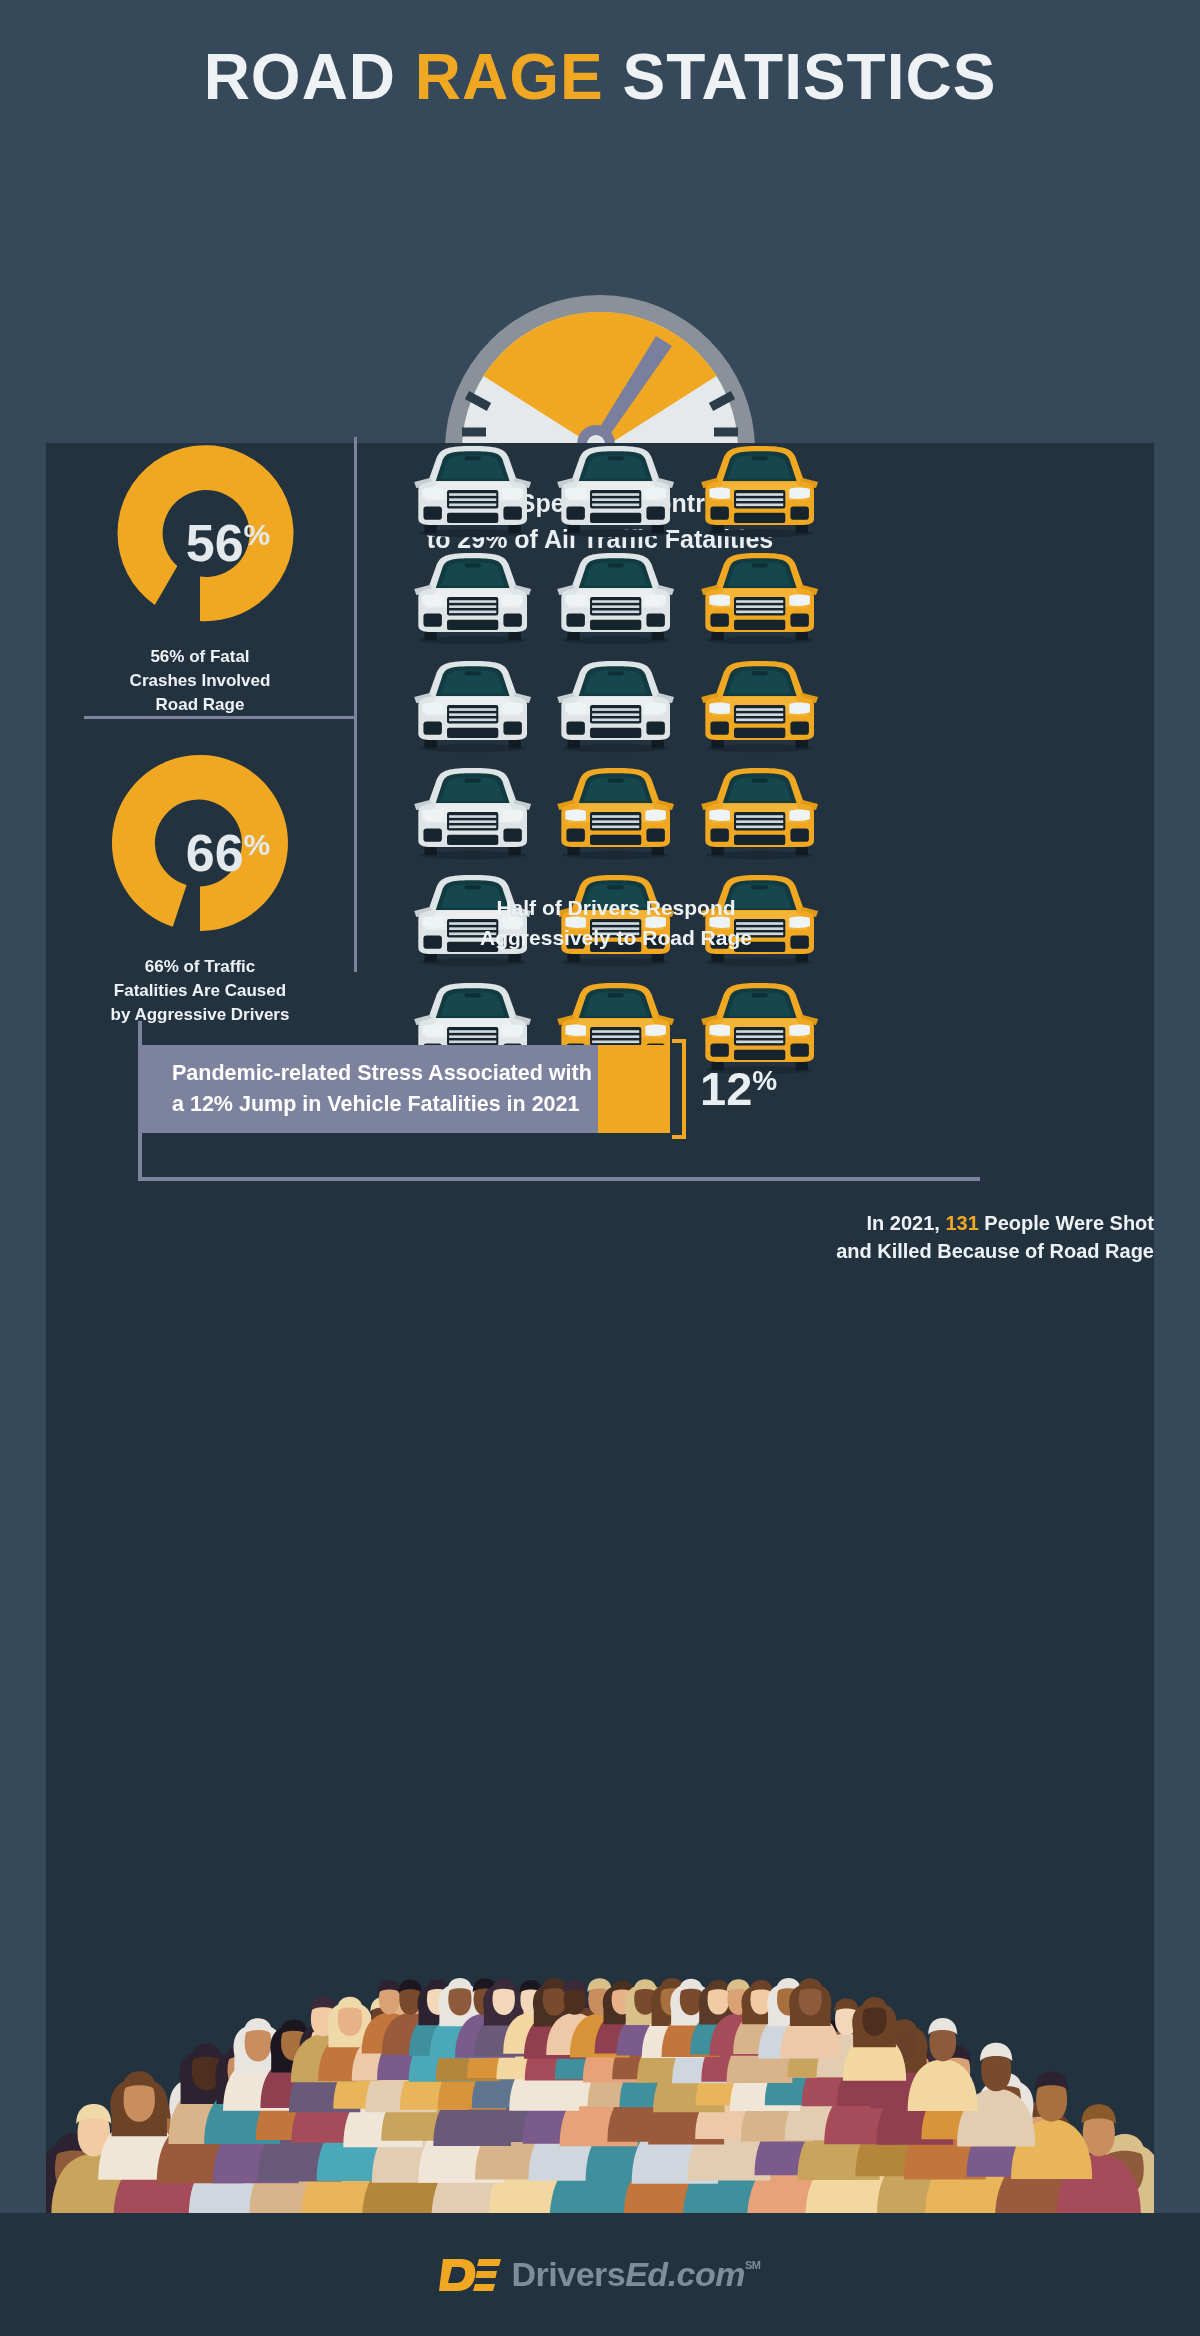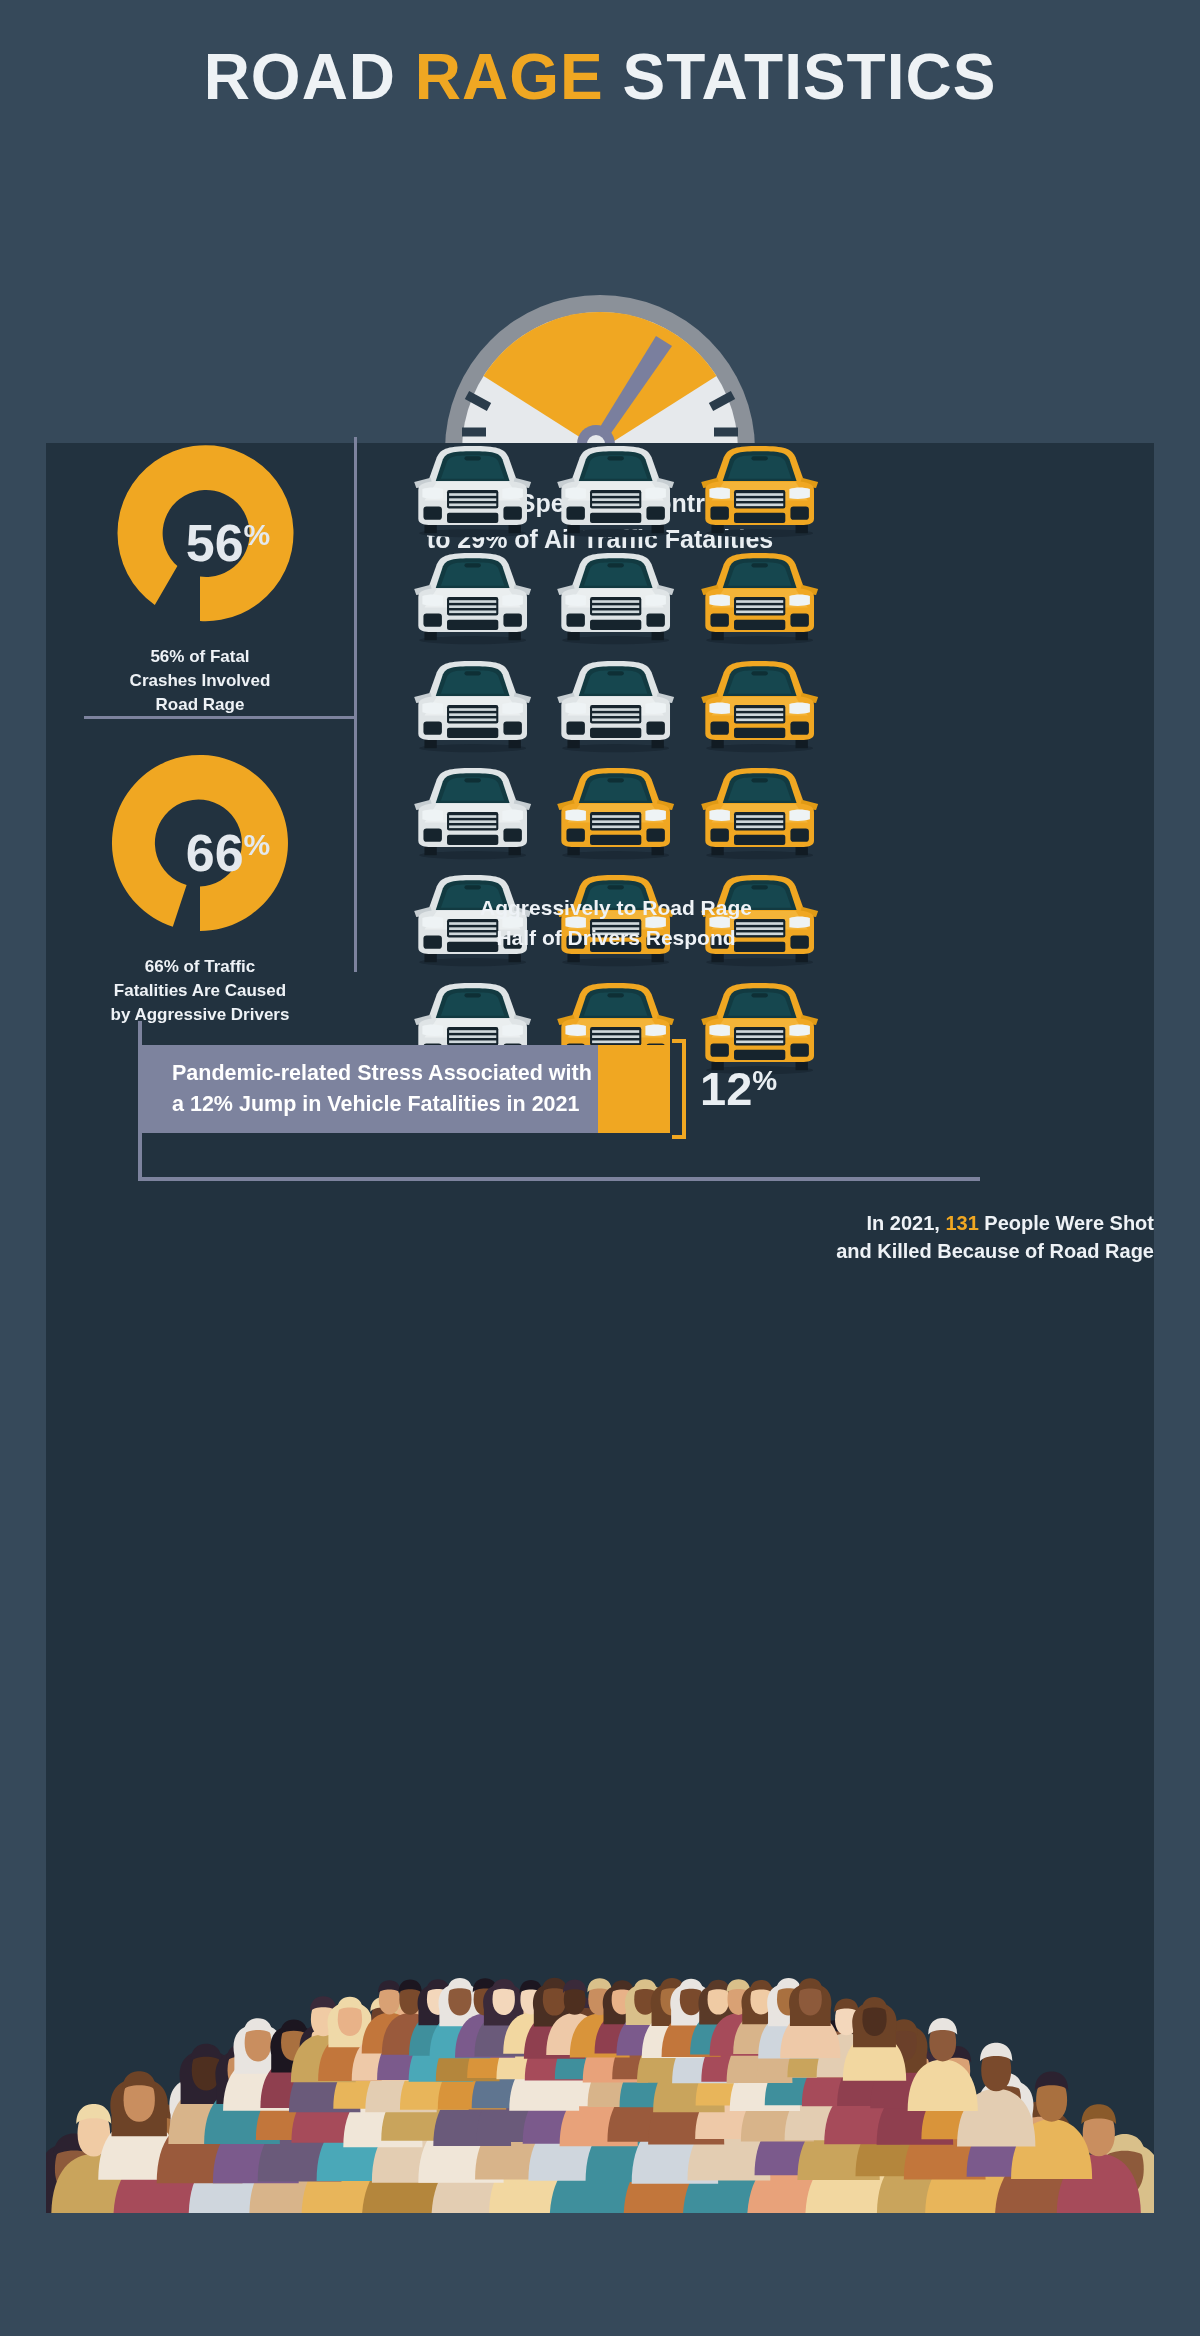--- a/index.html
+++ b/index.html
@@ -632,22 +632,22 @@
     <path d="M16 43 C22 41 30 41 36 43 L36 52 C30 53 22 53 16 51 Z" fill="#eef3f5"></path>
     <path d="M114 43 C108 41 100 41 94 43 L94 52 C100 53 108 53 114 51 Z" fill="#eef3f5"></path>
     <rect x="17" y="60" width="18" height="13" rx="3" fill="#16242d"></rect>
     <rect x="95" y="60" width="18" height="13" rx="3" fill="#16242d"></rect>
     <rect x="40" y="66" width="50" height="10" rx="2" fill="#16242d"></rect>
   </svg>
         </div>
       </div>
 
     <div class="cargrid-cap" style="top:450px;">
+      <div>Half of Drivers Respond</div>
       <div>Aggressively to Road Rage</div>
-      <div>Half of Drivers Respond</div>
     </div>
 
     <div class="barsec" style="top:578px; height:170px;">
       <div class="bar-axis-v" style="left:32px; top:0px; height:160px;"></div>
       <div class="bar-axis-h" style="left:32px; top:156px; width:842px;"></div>
 
       <div class="bar-main" style="left:36px; top:24px; width:456px; height:88px;">
         <div class="bar-text">
           <div>Pandemic-related Stress Associated with</div>
           <div>a 12% Jump in Vehicle Fatalities in 2021</div>
@@ -1480,14 +1480,25 @@
               <path d="M -23 8 C -26 -6 -22 -22 0 -22 C 22 -22 26 -6 23 8 L 23 26 L -23 26 Z" fill="#6d4327"></path>
               <path d="M -13 -4 C -13 -18 -7 -24 0 -24 C 7 -24 13 -18 13 -4 C 13 8 7 14 0 14 C -7 14 -13 8 -13 -4 Z" fill="#8d5a3b"></path>
               <path d="M -14 -12 C -14 -24 -7 -28 0 -28 C 7 -28 14 -24 14 -12 C 10 -18 -10 -18 -14 -12 Z" fill="#6d4327"></path>
             </g>
           </g>
       </svg>
     </div>
 
   </div>
 
+  <div class="footer">
+    <div class="logo">
+      <svg class="logo-mark" width="62" height="40" viewBox="0 0 62 40">
+        <path d="M4 4 L22 4 C33 4 38 11 36 22 C34 32 27 36 18 36 L0 36 Z M13 12 L9 28 L17 28 C22 28 25 25 26 20 C27 14 24 12 19 12 Z" fill="#f0a722"></path>
+        <path d="M40 4 L62 4 L60 11 L38 11 Z" fill="#f0a722"></path>
+        <path d="M38 16 L58 16 L56.5 23 L36.5 23 Z" fill="#f0a722"></path>
+        <path d="M36 29 L56 29 L54 36 L34 36 Z" fill="#f0a722"></path>
+      </svg>
+      <div class="logo-text"><span>Drivers</span><span class="ital">Ed</span><span class="ital">.com</span><span class="logo-sm">SM</span></div>
+    </div>
+  </div>
 
 </div>
 
 </body></html>

